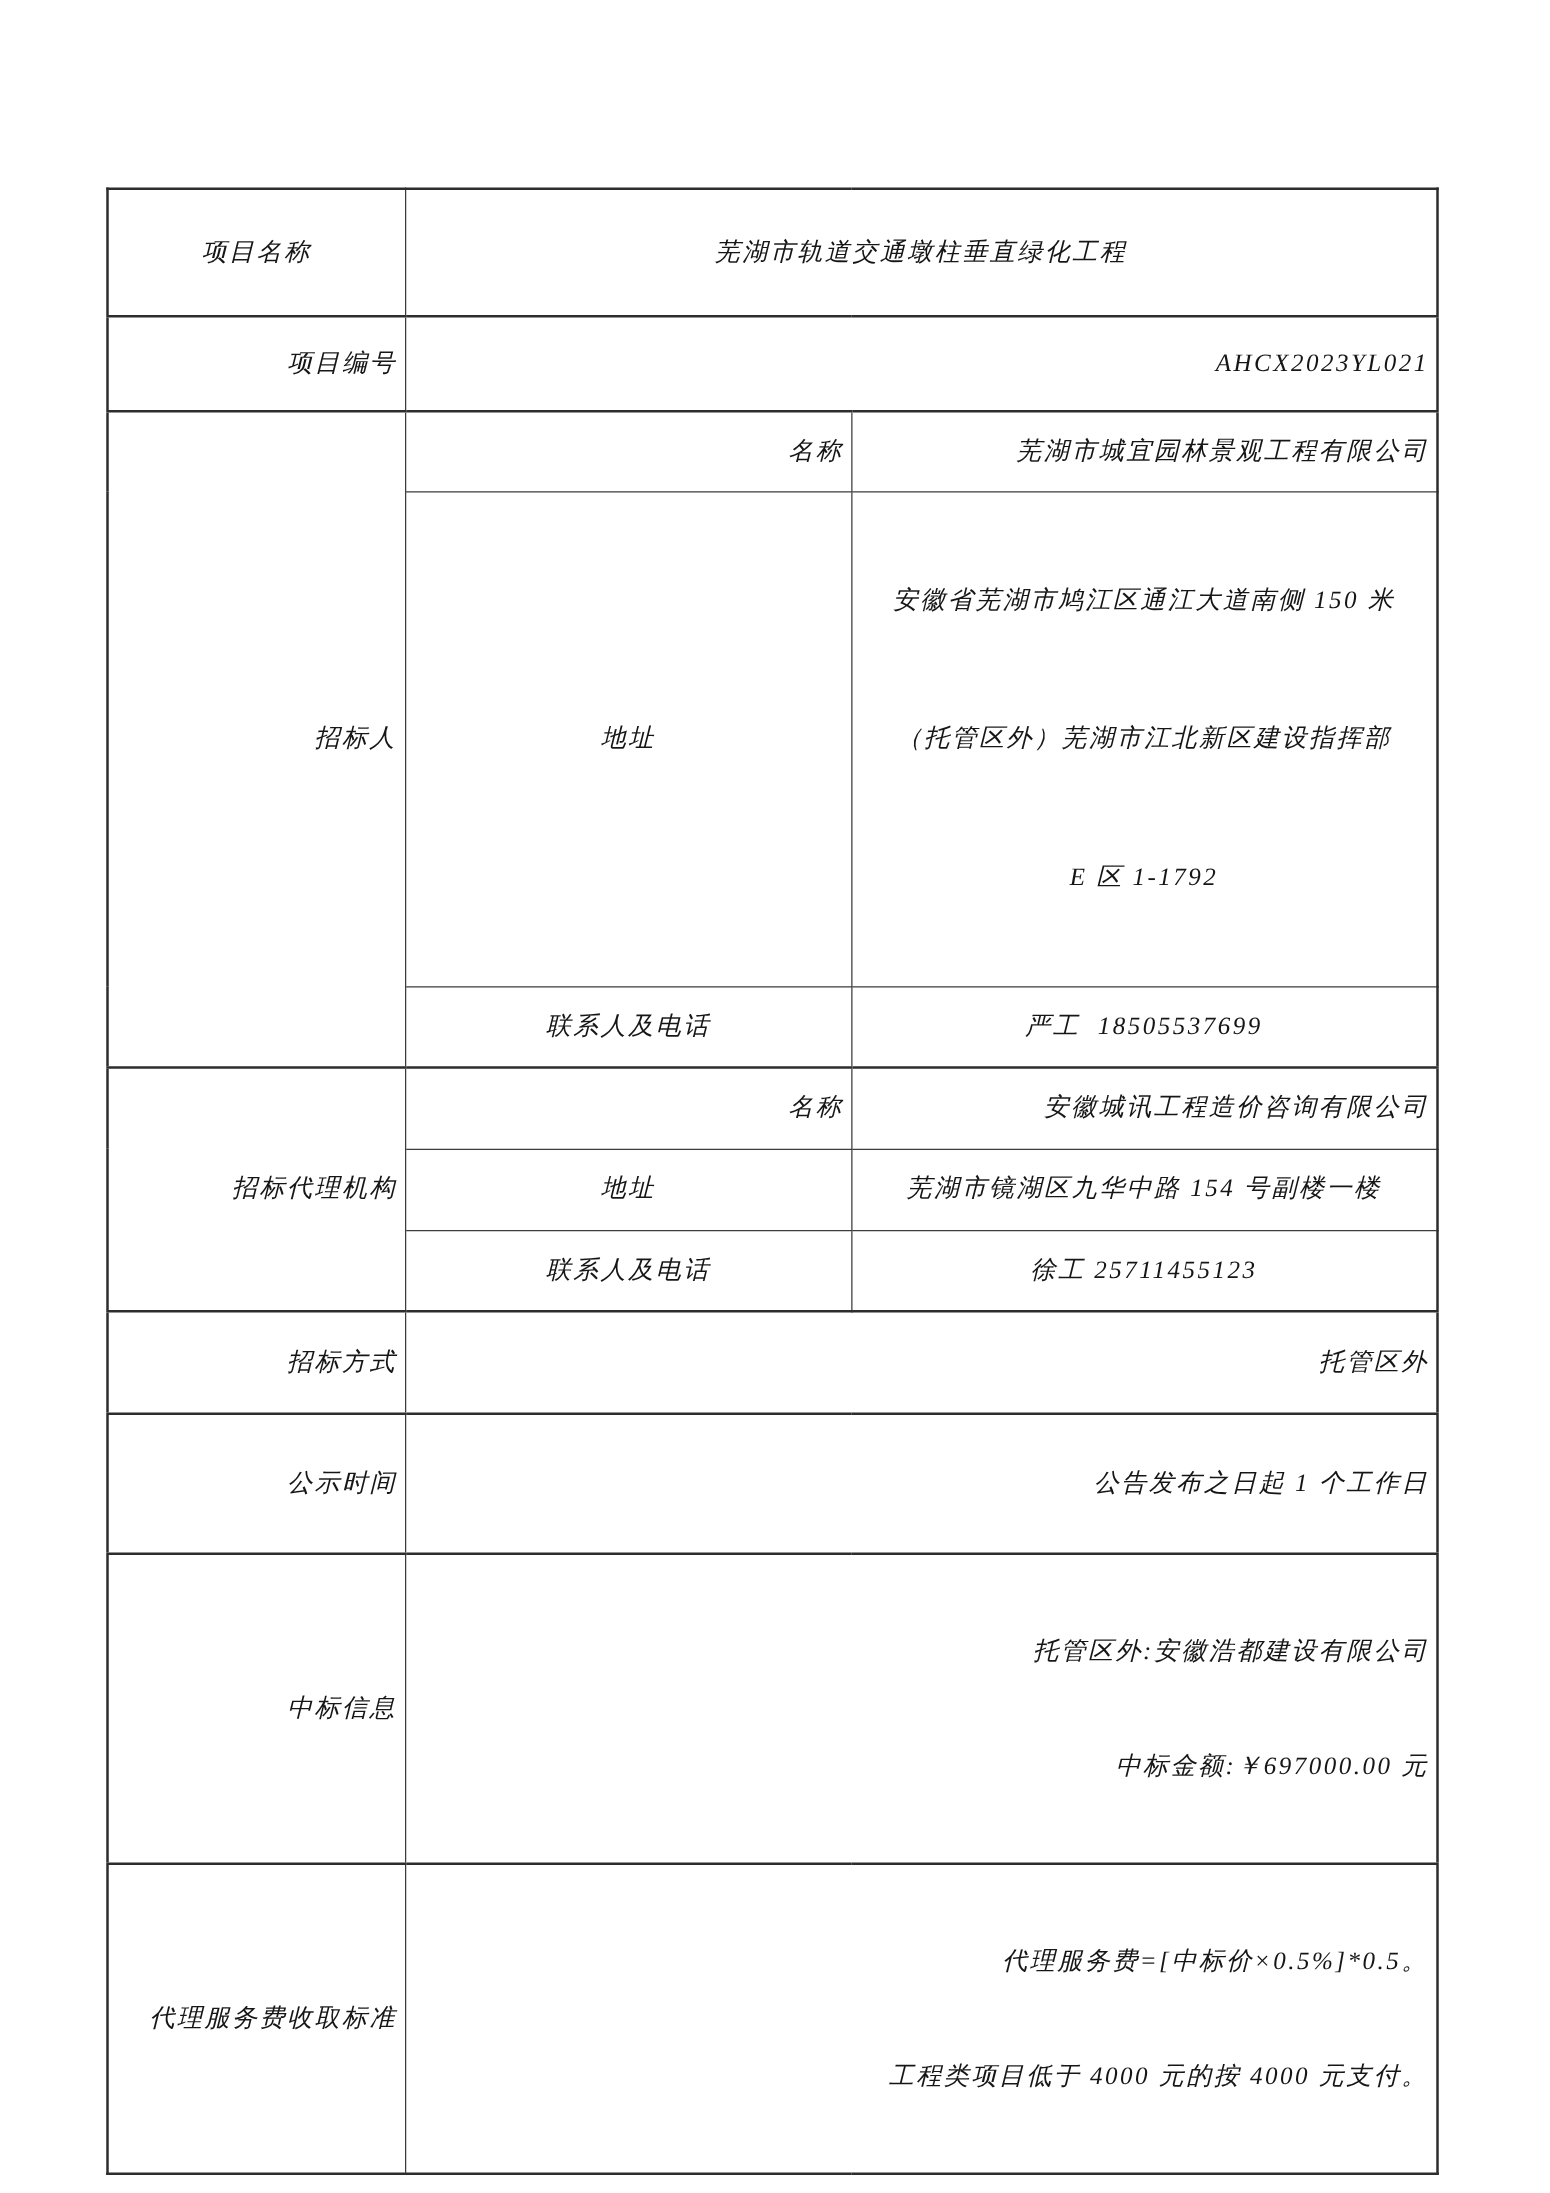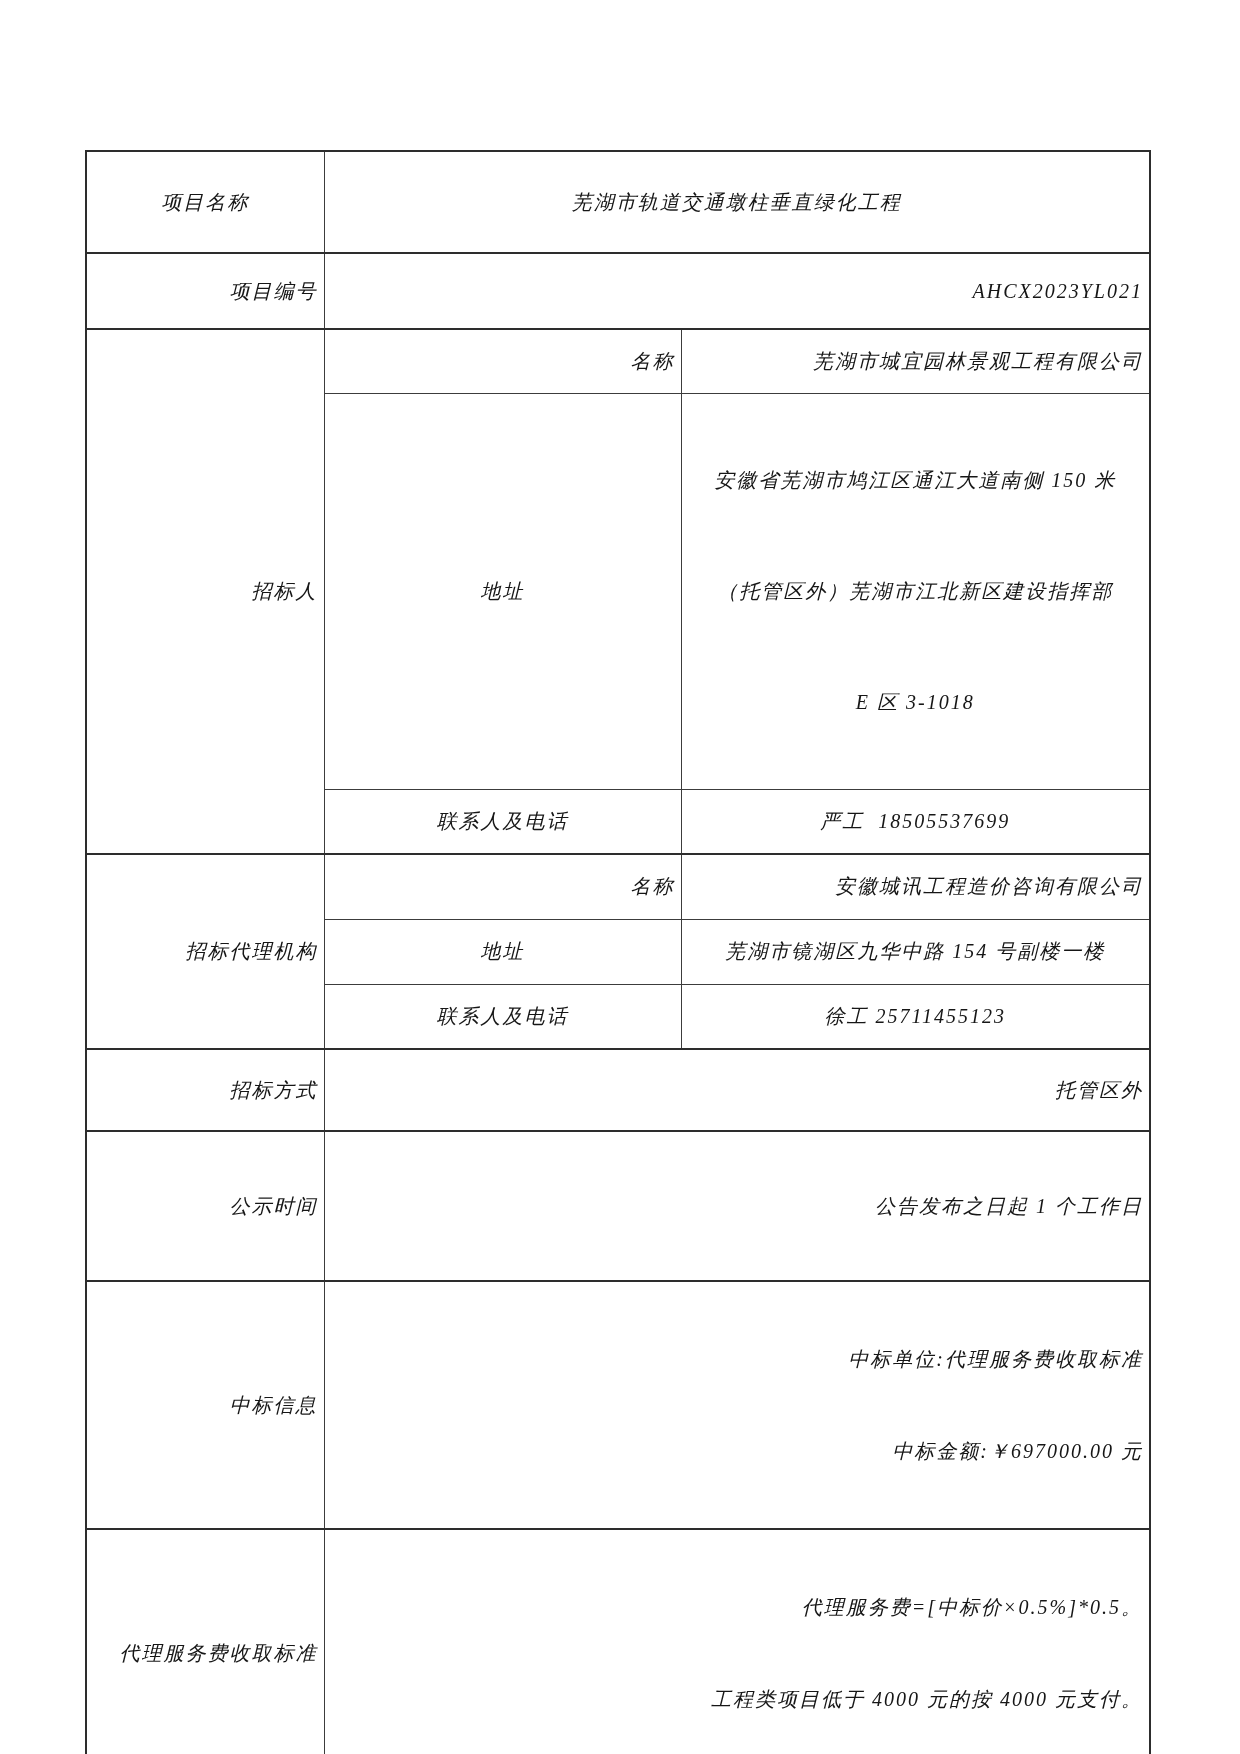--- a/index.html
+++ b/index.html
@@ -47,21 +47,21 @@
   
   tr.r1  { height: 102px; }
   tr.r2  { height: 76px;  }
   tr.r3  { height: 64px;  }
   tr.r4  { height: 160px; }
   tr.r5  { height: 65px;  }
   tr.r6  { height: 65px;  }
   tr.r7  { height: 65px;  }
   tr.r8  { height: 65px;  }
   tr.r9  { height: 82px; }
-  tr.r10 { height: 150px; }
+  tr.r10 { height: 112px; }
   tr.r11 { height: 157px; }
   tr.r12 { height: 164px; }
 
   td.label-cell { padding: 2px 14px; }
   td.addr-cell div { line-height: 53px; }
   td.two-line div { line-height: 34px; }
 </style>
 </head>
 <body>
 
@@ -87,21 +87,21 @@
         <tr class="r3 sect">
           <td class="label-cell" rowspan="3">招标人</td>
           <td>名称</td>
           <td>芜湖市城宜园林景观工程有限公司</td>
         </tr>
         <tr class="r4">
           <td>地址</td>
           <td class="addr-cell">
             <div>安徽省芜湖市鸠江区通江大道南侧 150 米</div>
             <div>（托管区外）芜湖市江北新区建设指挥部</div>
-            <div>E 区 3-1018</div>
+            <div>E 区 1-1792</div>
           </td>
         </tr>
         <tr class="r5">
           <td>联系人及电话</td>
           <td>严工  18505537699</td>
         </tr>
 
         <tr class="r6 sect">
           <td class="label-cell" rowspan="3">招标代理机构</td>
           <td>名称</td>
@@ -122,21 +122,21 @@
         </tr>
 
         <tr class="r10 sect">
           <td class="label-cell">公示时间</td>
           <td colspan="2">公告发布之日起 1 个工作日</td>
         </tr>
 
         <tr class="r11 sect">
           <td class="label-cell">中标信息</td>
           <td colspan="2" class="two-line">
-            <div>中标单位:代理服务费收取标准</div>
+            <div>托管区外:安徽浩都建设有限公司</div>
             <div>中标金额:￥697000.00 元</div>
           </td>
         </tr>
 
         <tr class="r12 sect">
           <td class="label-cell">代理服务费收取标准</td>
           <td colspan="2" class="two-line">
             <div>代理服务费=[中标价×0.5%]*0.5。</div>
             <div>工程类项目低于 4000 元的按 4000 元支付。</div>
           </td>

